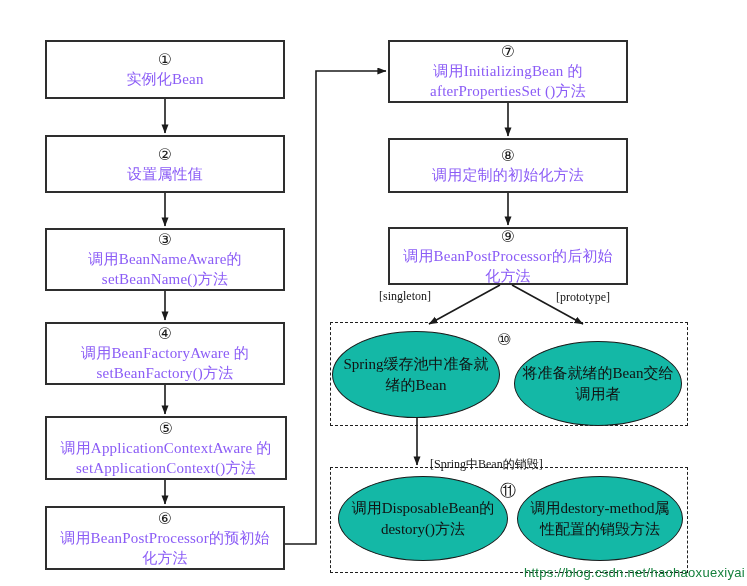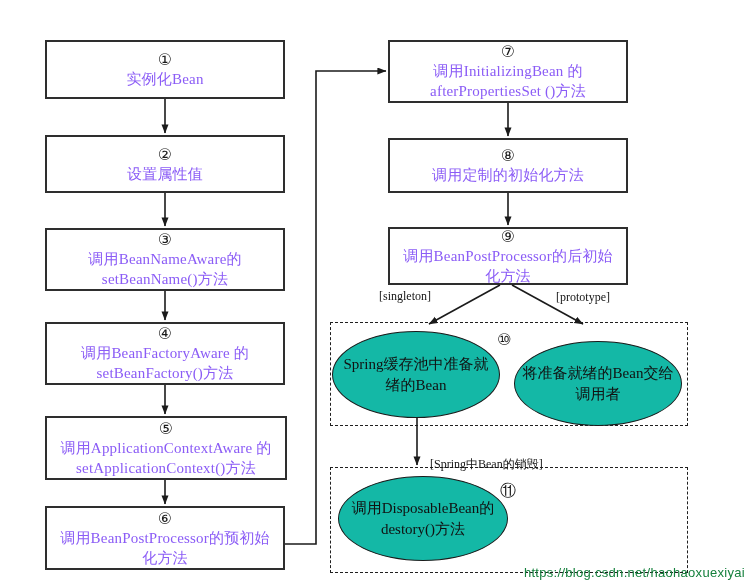--- a/index.html
+++ b/index.html
@@ -127,16 +127,20 @@
   </div>
 
   <div class="bracketlabel" style="left:430px;top:440px;margin-top:16px;">[Spring中Bean的销毁]</div>
 
   <div class="dashedgroup" style="left:330px;top:467px;width:358px;height:106px;"></div>
   <div class="floatnum num" style="left:500px;top:481px;">⑪</div>
   <div class="ellipse" style="left:338px;top:476px;width:170px;height:85px;">
     <div class="ellipselabel">调用DisposableBean的
 destory()方法</div>
   </div>
+  <div class="ellipse" style="left:517px;top:476px;width:166px;height:85px;">
+    <div class="ellipselabel">调用destory-method属
+性配置的销毁方法</div>
+  </div>
 
   <div class="watermark">https://blog.csdn.net/haohaoxuexiyai</div>
 
 </div>
 
 </body></html>

